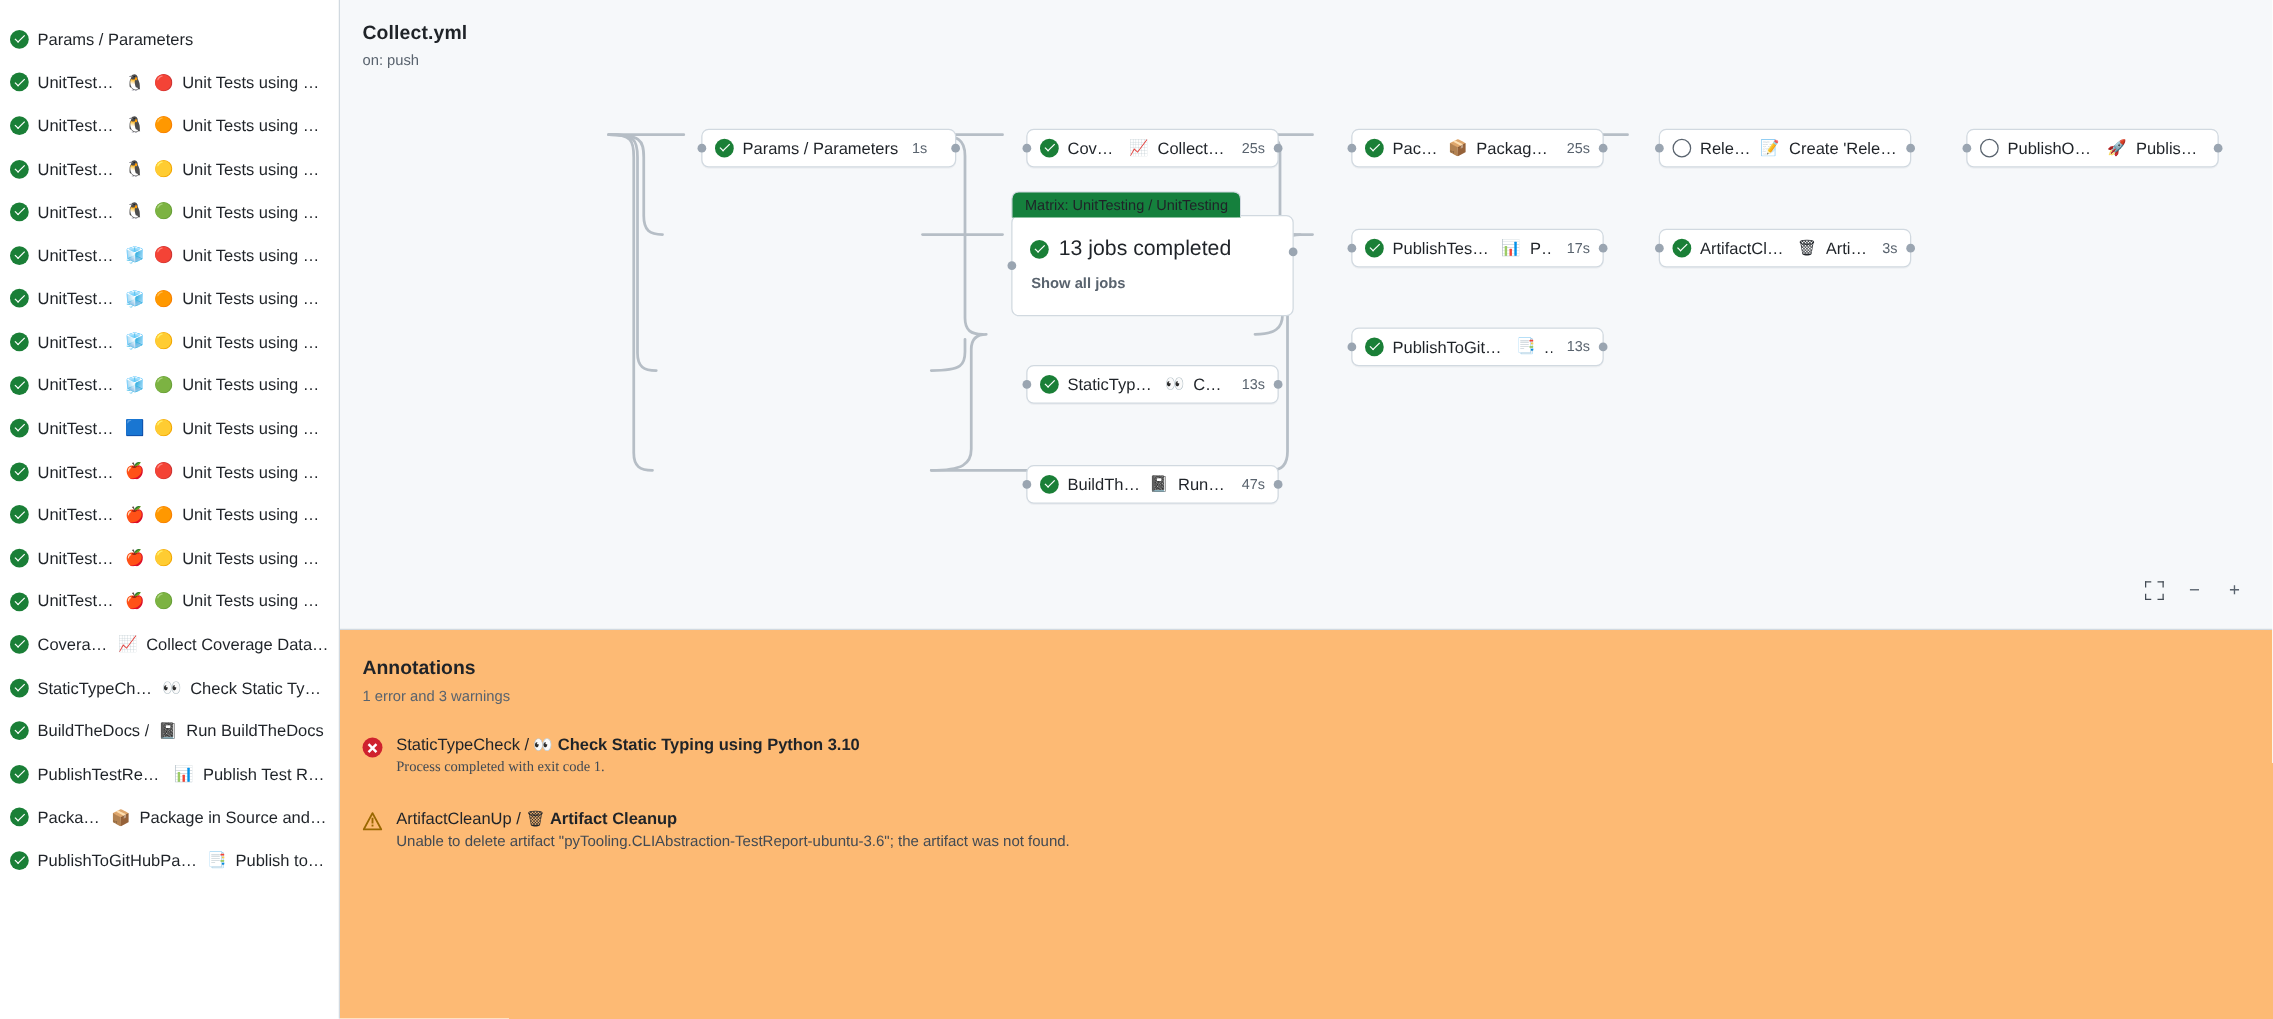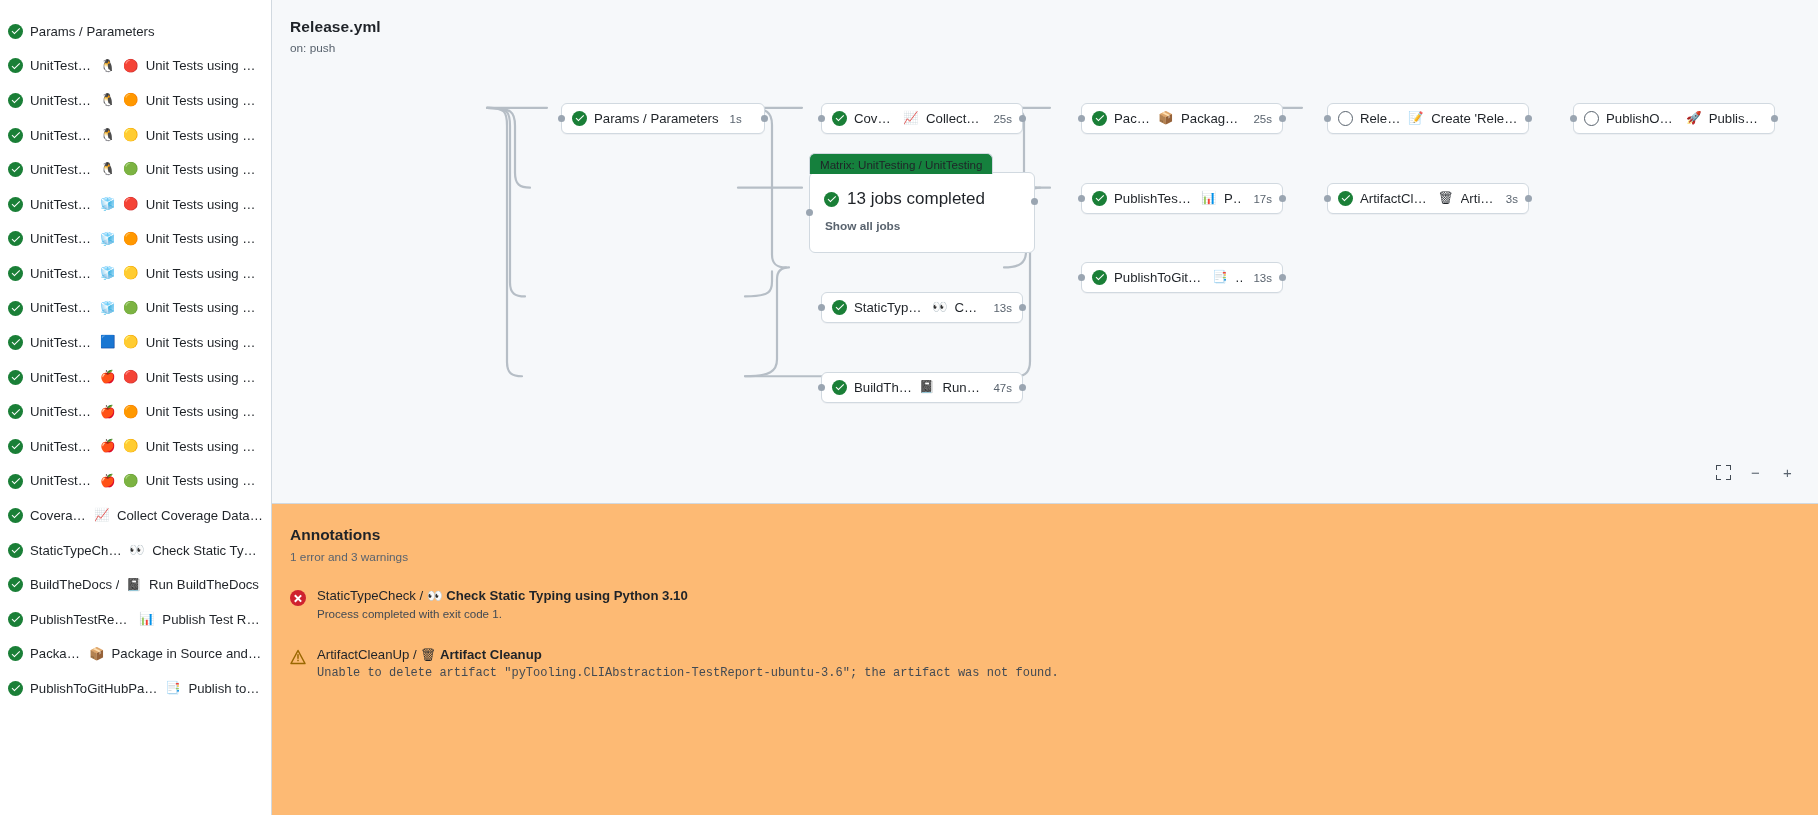--- a/index.html
+++ b/index.html
@@ -138,22 +138,22 @@
   .annot-icon { width: 16px; height: 16px; flex: 0 0 16px; margin-top: 2px; position: relative; }
   .ai-error { border-radius: 50%; background: #cf222e; }
   .ai-error::after, .ai-error::before {
     content:""; position:absolute; left:7.1px; top:3.5px; width:1.9px; height:9px; background:#fff;
   }
   .ai-error::after { transform: rotate(45deg); }
   .ai-error::before { transform: rotate(-45deg); }
   .ai-warn { }
   .annot-head { font-size: 13.2px; color: #1f2328; }
   .annot-head .bold { font-weight: 600; }
-  .annot-detail { font-size: 11.6px; color: #424a53; margin-top: 4px; font-family: Liberation Sans, sans-serif; }
-  .annot-detail.plain { font-family: Liberation Mono, monospace; font-size: 12px; }
+  .annot-detail { font-size: 11.6px; color: #424a53; margin-top: 4px; font-family: Liberation Serif, serif; }
+  .annot-detail.plain { font-family: Liberation Sans, sans-serif; font-size: 12px; }
 </style>
 </head>
 <body>
 
 <div class="page">
 
   <div class="sidebar" id="sidebar">
       <div class="job-item">
         <span class="ico success"></span>
         <span class="job-label">Params / Parameters</span>
@@ -284,21 +284,21 @@
         <span class="job-label">PublishToGitHubPages /</span>
         <span class="emoji">📑</span>
         <span class="job-label">Publish to G...</span>
       </div>
     </div>
 
   <div class="main">
 
     <div class="graph-card">
       <div class="graph-header">
-        <div class="wf-title">Release.yml</div>
+        <div class="wf-title">Collect.yml</div>
         <div class="wf-sub">on: push</div>
       </div>
 
       <div class="canvas">
         <svg class="edges" viewBox="0 0 1546 504" preserveAspectRatio="none">
           <g fill="none" stroke="#b6bec6" stroke-width="2.2" stroke-linecap="round">
 
             <path d="M215,108 L275,108"></path>
 
             <path d="M215,108 C240,108 243,112 243,126 L243,173 C243,185 248,188 258,188"></path>

